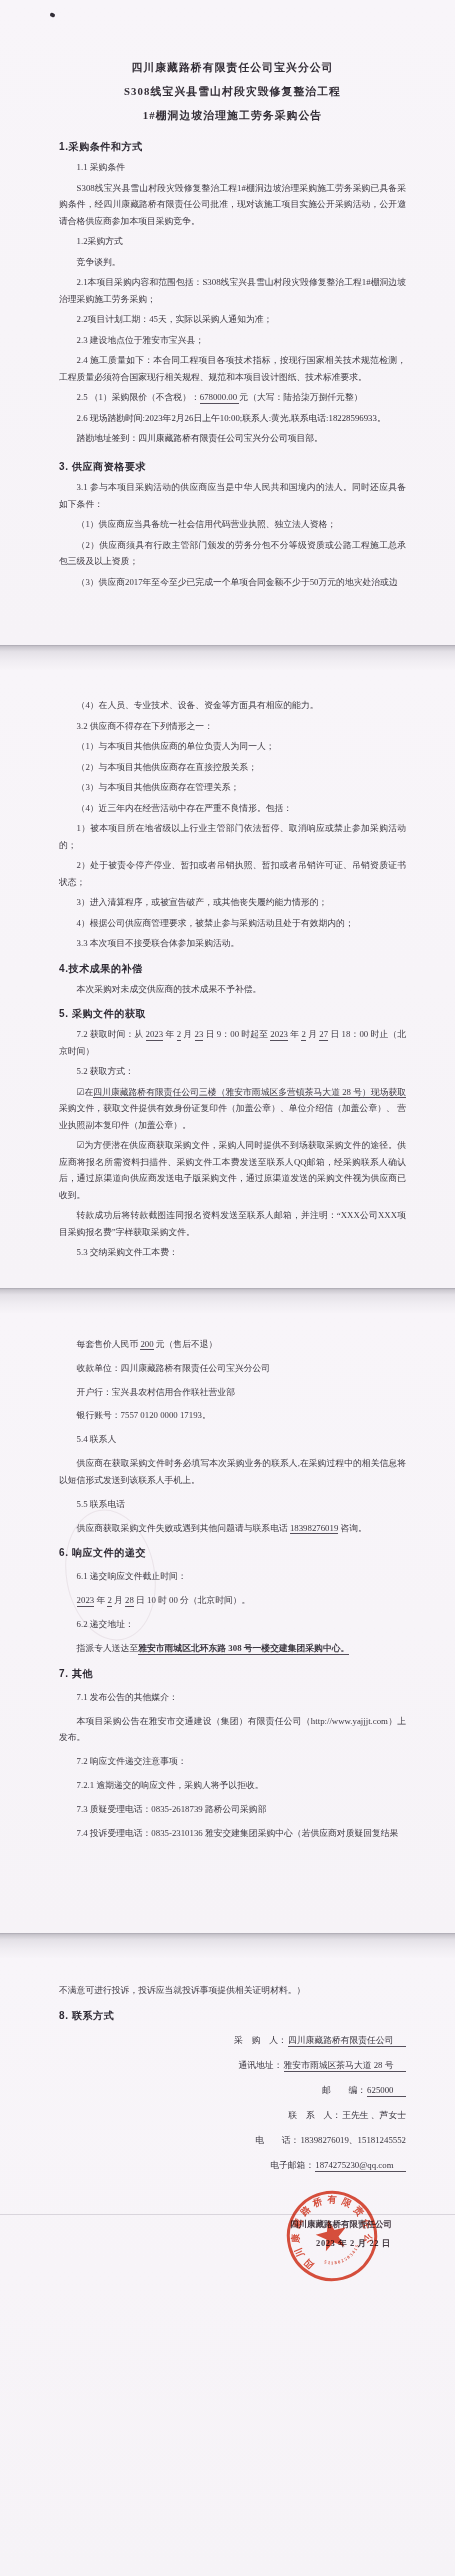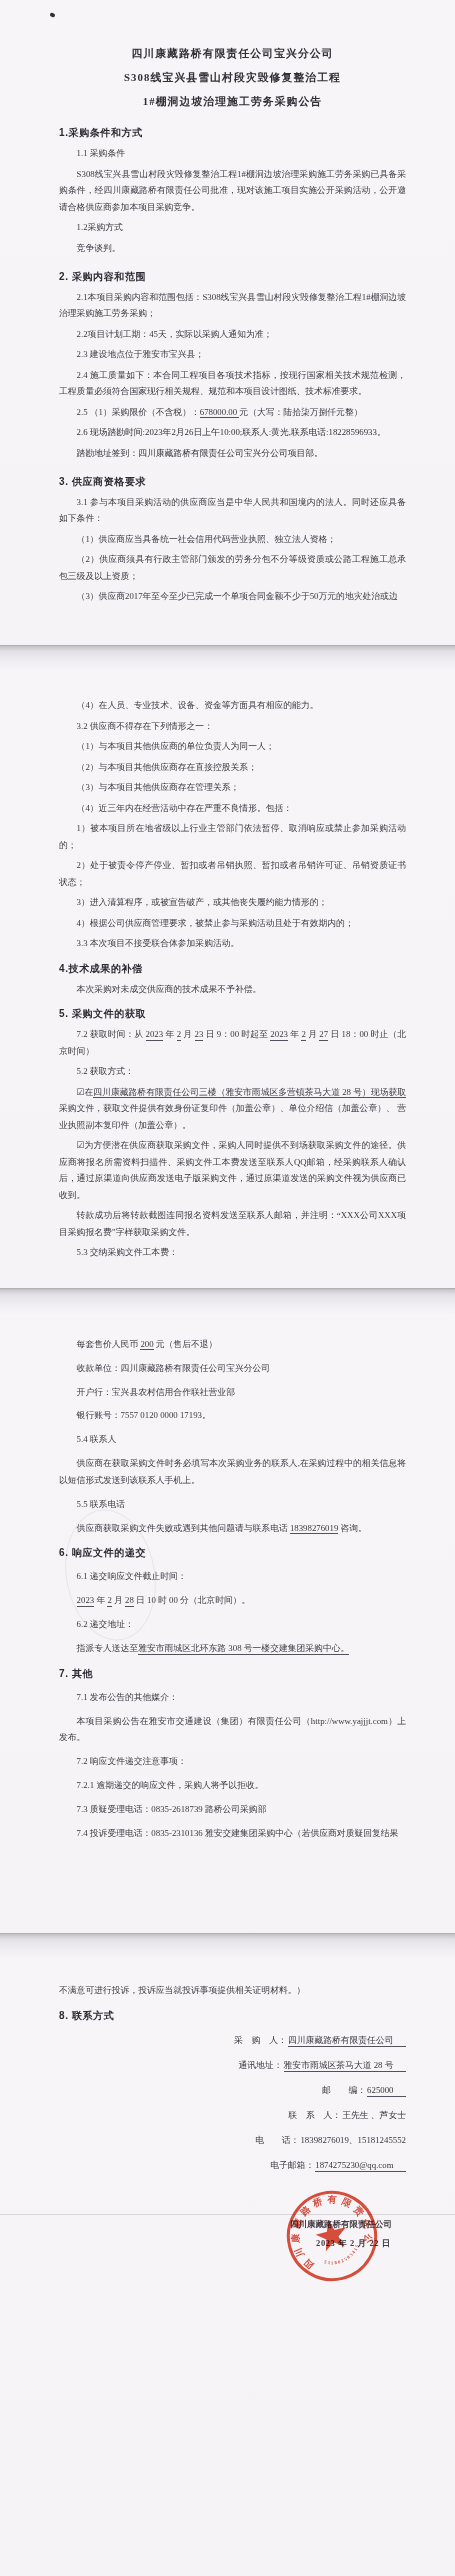--- a/index.html
+++ b/index.html
@@ -1,38 +1,38 @@
 <!DOCTYPE html>
 <html style="font-size:9px"><head>
 <meta charset="utf-8">
 <style>
   html,body{margin:0;padding:0;background:#eceaef;}
   #doc{width:456px;margin:0 auto;background:#f7f4f8;position:relative;
        font-family:"Liberation Serif","DejaVu Serif",serif;}
   .page{position:relative;box-sizing:border-box;overflow:hidden;
         padding-left:59px;padding-right:50px;
         background:linear-gradient(180deg,#f8f5f9 0%,#f6f3f7 100%);}
-  .pg1{height:645px;padding-top:41px;}
+  .pg1{height:645px;padding-top:55px;}
   .pg2{height:618px;padding-top:20px;}
   .pg3{height:620px;padding-top:15.4px;}
   .pg4{height:618px;padding-top:20px;}
   .band{height:25px;
         background:linear-gradient(180deg,#a9a6af 0px,#c9c6cd 1.7px,#e4e1e7 6.8px,#f0edf2 16px,#f7f4f8 25px);}
   .title-line{font-weight:bold;font-size:10.8px;line-height:24px;text-align:center;
               color:#322d36;letter-spacing:1.1px;}
   .h1{font-family:"Liberation Sans","DejaVu Sans",sans-serif;font-weight:bold;
       font-size:10px;line-height:17px;color:#2d2933;margin-top:8px;letter-spacing:0.6px;}
   .pg1 .h1{margin-top:11.4px;}
   .p{font-size:8.8px;line-height:16.5px;color:#3b3740;margin-top:4px;
      text-indent:2em;text-align:justify;}
   .p.flush{text-indent:0;}
   .p.bold{font-weight:normal;color:#322e38;}
   .p.sp{margin-top:7.4px;}
   .u{border-bottom:0.6px solid #56505c;padding-bottom:0.6px;}
-  .bold{font-weight:normal;}
+  .bold{font-weight:bold;}
   .crow{font-size:8.8px;line-height:16.5px;color:#38343e;margin-top:8.5px;text-indent:2em;text-align:right;}
   .rvalue{margin-left:1.1px;}
   .rvalue.u{padding-right:12.5px;}
   .speck{position:absolute;left:50px;top:12.5px;width:5.1px;height:4px;background:#332e38;
          border-radius:45%;transform:rotate(18deg);}
   .ghost{position:absolute;left:66px;top:196px;width:87px;height:130px;
          border:1.7px solid rgba(166,144,158,.16);border-radius:50%;transform:rotate(-10deg);}
   .scanline{position:absolute;left:0;top:256px;width:100%;height:1.1px;
             background:rgba(180,176,186,.45);}
   .sign{position:absolute;right:64px;top:257px;text-align:right;
@@ -51,21 +51,20 @@
     <div class="speck"></div>
     <div class="blocks">
         <div class="title-line">四川康藏路桥有限责任公司宝兴分公司</div>
         <div class="title-line">S308线宝兴县雪山村段灾毁修复整治工程</div>
         <div class="title-line">1#棚洞边坡治理施工劳务采购公告</div>
         <div class="h1">1.采购条件和方式</div>
         <div class="p">1.1 采购条件</div>
         <div class="p">S308线宝兴县雪山村段灾毁修复整治工程1#棚洞边坡治理采购施工劳务采购已具备采购条件，经四川康藏路桥有限责任公司批准，现对该施工项目实施公开采购活动，公开邀请合格供应商参加本项目采购竞争。</div>
         <div class="p">1.2采购方式</div>
         <div class="p">竞争谈判。</div>
-        <div class="h1">2. 采购内容和范围</div>
         <div class="p">2.1本项目采购内容和范围包括：S308线宝兴县雪山村段灾毁修复整治工程1#棚洞边坡治理采购施工劳务采购；</div>
         <div class="p">2.2项目计划工期：45天，实际以采购人通知为准；</div>
         <div class="p">2.3 建设地点位于雅安市宝兴县；</div>
         <div class="p">2.4 施工质量如下：本合同工程项目各项技术指标，按现行国家相关技术规范检测，工程质量必须符合国家现行相关规程、规范和本项目设计图纸、技术标准要求。</div>
         <div class="p"><span>2.5 （1）采购限价（不含税）：</span><span class="u">678000.00 </span><span>元（大写：陆拾柒万捌仟元整）</span></div>
         <div class="p bold">2.6 现场踏勘时间:2023年2月26日上午10:00;联系人:黄光,联系电话:18228596933。</div>
         <div class="p bold">踏勘地址签到：四川康藏路桥有限责任公司宝兴分公司项目部。</div>
         <div class="h1">3. 供应商资格要求</div>
         <div class="p">3.1 参与本项目采购活动的供应商应当是中华人民共和国境内的法人。同时还应具备如下条件：</div>
         <div class="p">（1）供应商应当具备统一社会信用代码营业执照、独立法人资格；</div>

